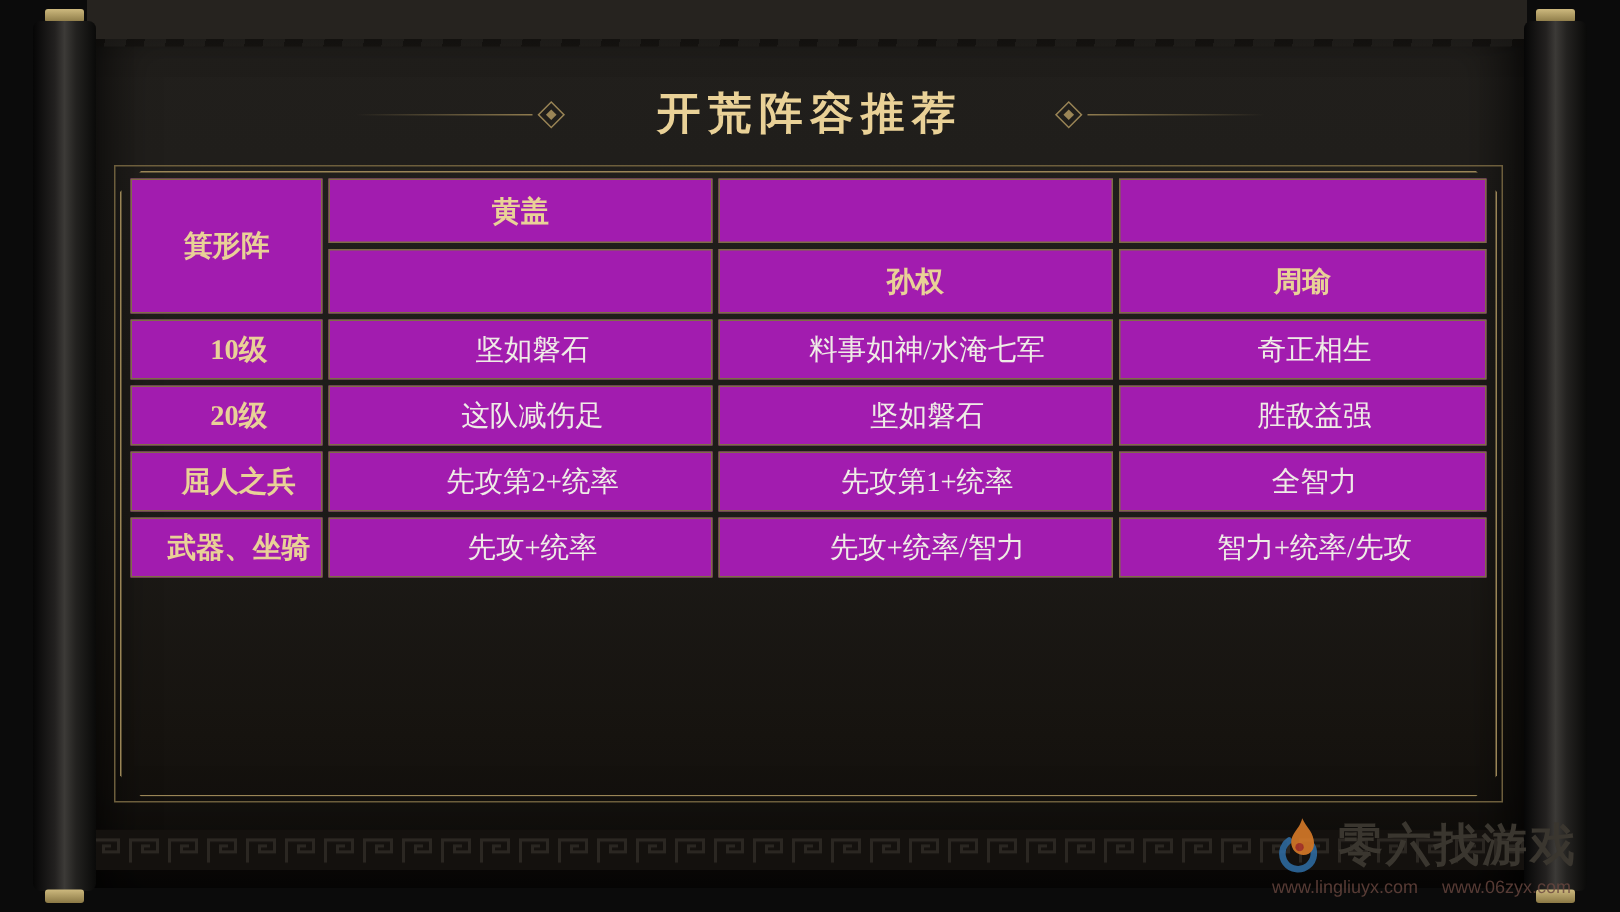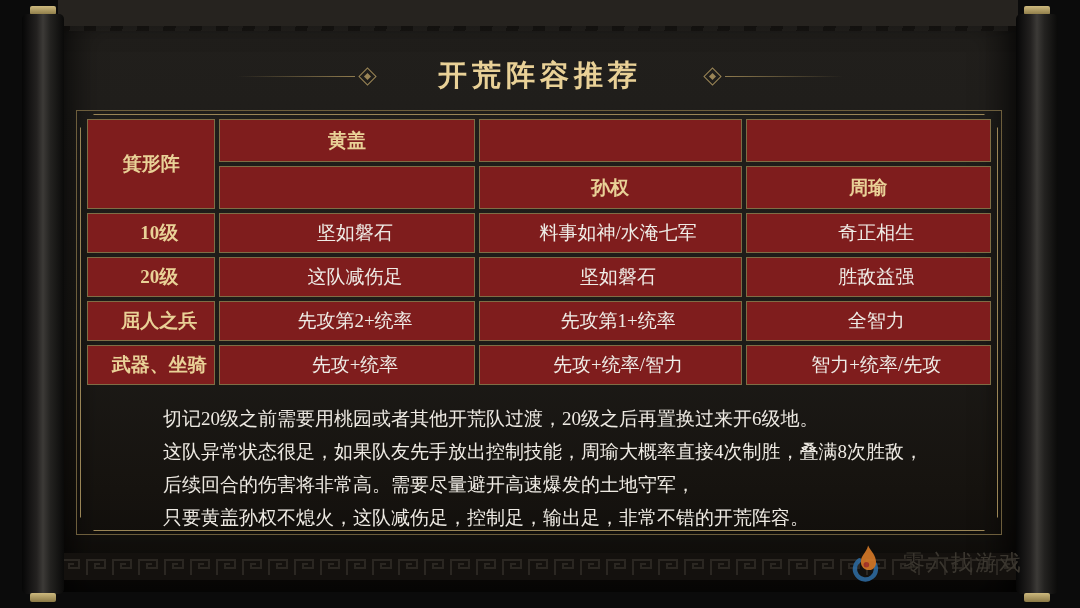--- a/index.html
+++ b/index.html
@@ -36,33 +36,33 @@
   .page-title{margin:0 58px;font-size:29px;font-weight:bold;color:#e9d197;letter-spacing:5px;white-space:nowrap;}
   
   .frame{position:absolute;left:76px;top:110px;width:924px;height:423px;
          border:1px solid #6d5e3c;z-index:3;}
   .frame-inner{position:absolute;inset:3px;border:1px solid #9a8556;
          clip-path:polygon(14px 0,calc(100% - 14px) 0,100% 14px,100% calc(100% - 14px),
                    calc(100% - 14px) 100%,14px 100%,0 calc(100% - 14px),0 14px);}
   .frame-content{position:absolute;inset:4px 6px;}
   
   table.lineup{width:100%;border-collapse:separate;border-spacing:4px;color:#efece6;table-layout:fixed;}
-  table.lineup td{border:1px solid #7f6d45;background:#7f1d1d;text-align:center;
+  table.lineup td{border:1px solid #7f6d45;background:#a21caf;text-align:center;
          vertical-align:middle;font-size:19px;overflow:hidden;margin-top:25px;}
   tr.hdr td{height:39px;}
   tr.datarow td{height:36px;padding-left:17px;}
   td.gold{color:#e9d197;font-weight:bold;font-size:20px;}
   
   .notes{padding:13px 26px 0 80px;}
   .note{margin:0;color:#eeeae3;font-size:19px;line-height:33px;font-weight:500;white-space:nowrap;}
   
   .watermark{position:absolute;left:846px;top:540px;width:224px;height:64px;z-index:6;
          font-family:"Liberation Sans","DejaVu Sans",sans-serif;}
   .wm-row{display:flex;align-items:center;height:46px;}
-  .wm-brand{font-size:22px;font-weight:normal;color:#3a362f;letter-spacing:2px;margin-left:11px;white-space:nowrap;}
+  .wm-brand{font-size:30px;font-weight:bold;color:#3a362f;letter-spacing:2px;margin-left:0;white-space:nowrap;}
   .wm-urls{display:flex;gap:16px;font-size:12px;color:#6b4840;opacity:.8;margin:-2px 0 0 2px;white-space:nowrap;}
 </style>
 </head>
 <body>
 
 <div class="stage">
 
   <div class="top-strip"></div>
   <div class="paper"></div>
 
@@ -143,34 +143,32 @@
           </tr>
           <tr class="datarow">
             <td class="gold">武器、坐骑</td>
             <td>先攻+统率</td>
             <td>先攻+统率/智力</td>
             <td>智力+统率/先攻</td>
           </tr>
         </tbody>
       </table>
 
-      <div class="notes">
-        <p class="note">切记20级之前需要用桃园或者其他开荒队过渡，20级之后再置换过来开6级地。</p>
-        <p class="note">这队异常状态很足，如果队友先手放出控制技能，周瑜大概率直接4次制胜，叠满8次胜敌，</p>
-        <p class="note">后续回合的伤害将非常高。需要尽量避开高速爆发的土地守军，</p>
-        <p class="note">只要黄盖孙权不熄火，这队减伤足，控制足，输出足，非常不错的开荒阵容。</p>
-      </div>
 
     </div>
   </div>
 
   <div class="watermark">
     <div class="wm-row">
       <svg width="46" height="42" viewBox="0 0 48 48" opacity="0.85" aria-hidden="true">
         <path d="M13 21 a12 12 0 1 0 16 2" fill="none" stroke="#2f6ea6" stroke-width="5" stroke-linecap="round"></path>
         <path d="M23 4 C21 13 13 16 15 25 C16.5 31 23 33.5 28 31 C34 27.5 32.5 19 29 13.5 C27 10.5 24.5 7.5 23 4 Z" fill="#e2802a"></path>
         <circle cx="21" cy="26" r="3.2" fill="#b93a2c"></circle>
       </svg>
       <span class="wm-brand">零六找游戏</span>
     </div>
+    <div class="wm-urls">
+      <span>www.lingliuyx.com</span>
+      <span>www.06zyx.com</span>
+    </div>
   </div>
 
 </div>
 
 </body></html>

